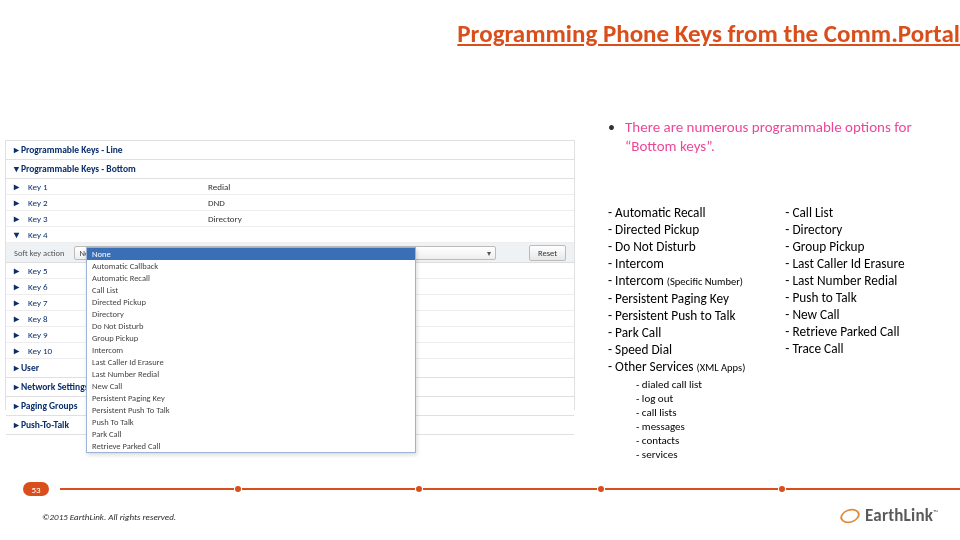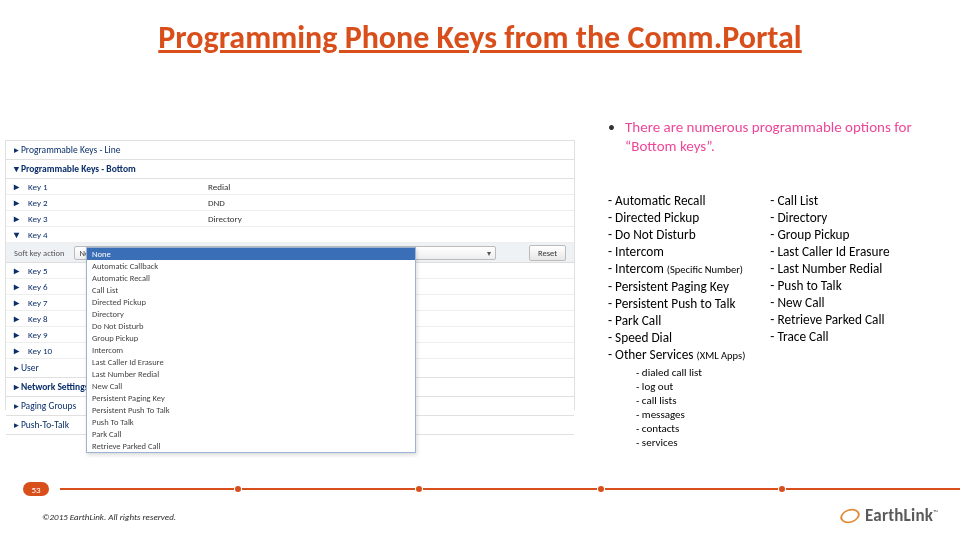--- a/index.html
+++ b/index.html
@@ -6,24 +6,24 @@
   body {
     width: 960px;
     height: 540px;
     background: #fff;
     font-family: Calibri, Arial, sans-serif;
     position: relative;
     overflow: hidden;
   }
   .title {
     color: #d94f1c;
-    font-size: 32px;
+    font-size: 25px;
     font-weight: bold;
     text-decoration: underline;
-    text-align: center;
+    text-align: right;
     padding-top: 18px;
   }
   .content {
     position: absolute;
     top: 100px;
     left: 0;
     right: 0;
     display: flex;
   }
   .shot {
@@ -34,21 +34,21 @@
     height: 270px;
     background: #f7f7f7;
     border: 1px solid #e0e0e0;
     font-size: 9px;
   }
   .shot .hdr {
     background: #fff;
     border-bottom: 1px solid #e0e0e0;
     padding: 3px 8px;
     color: #0b2f6b;
-    font-weight: normal;
+    font-weight: bold;
     font-size: 9.5px;
   }
   .shot .hdr.sub { font-weight: bold; }
   .shot .row {
     display: flex;
     background: #fff;
     border-bottom: 1px solid #eee;
     padding: 2px 8px;
     align-items: center;
     height: 16px;
@@ -111,22 +111,22 @@
     position: absolute;
     left: 608px;
     top: 18px;
     width: 345px;
   }
   .bullet-row { display: flex; gap: 10px; }
   .bullet-dot { color: #333; font-size: 14px; line-height: 20px; }
   .bullet-txt { font-size: 15px; color: #ec4899; line-height: 19px; }
   .lists {
     display: flex;
-    gap: 25px;
-    margin-top: 36px;
+    gap: 40px;
+    margin-top: 48px;
     font-size: 13.3px;
     color: #000;
     line-height: 17px;
   }
   .lists .col { }
   .lists .item { white-space: nowrap; }
   .lists .item .sm { font-size: 10.5px; }
   .sublist {
     margin-left: 28px;
     font-size: 11px;

